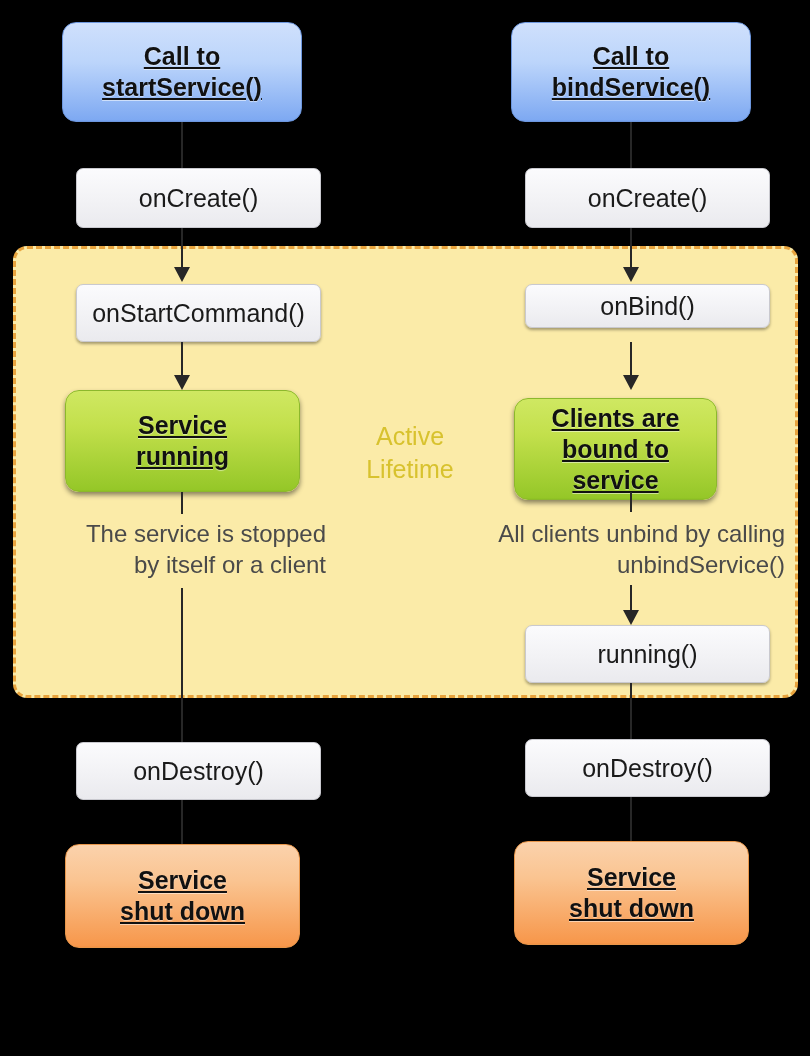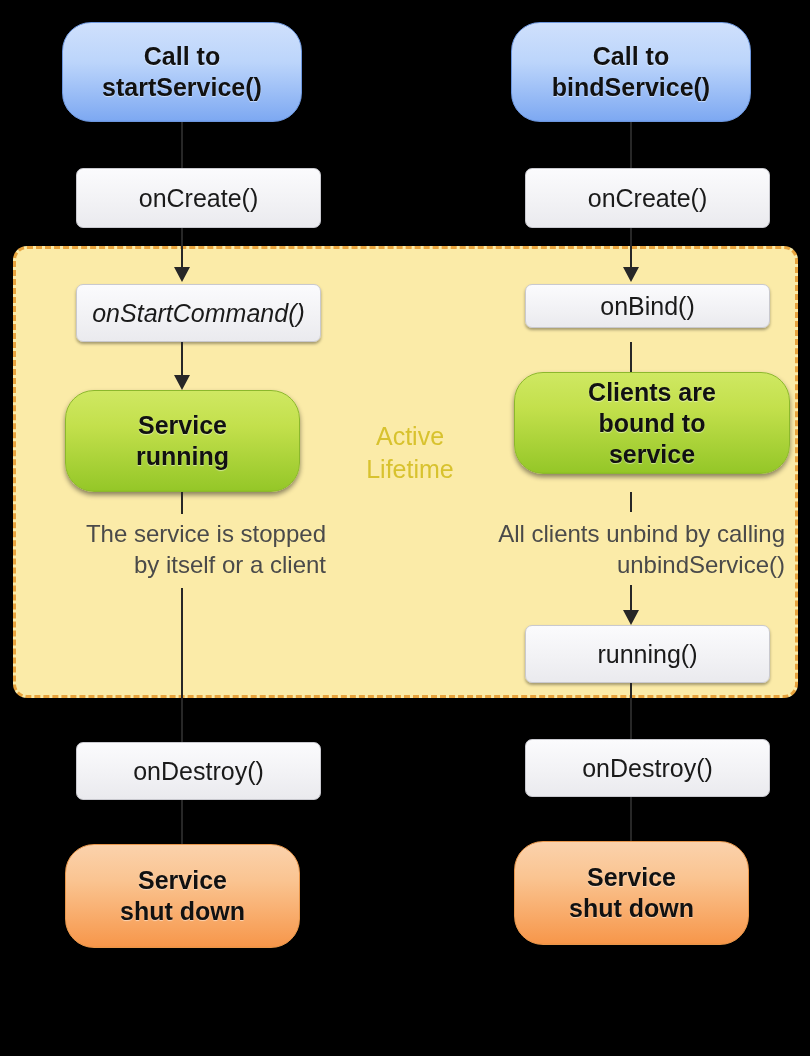--- a/index.html
+++ b/index.html
@@ -48,27 +48,28 @@
     position: absolute;
     box-sizing: border-box;
     display: flex;
     align-items: center;
     justify-content: center;
     text-align: center;
   }
 
   
   .terminal {
-    border-radius: 29px;
+    border-radius: 14px;
     font-weight: bold;
     font-size: 25px;
     line-height: 31px;
     color: #111111;
     box-shadow: 0 3px 5px rgba(0,0,0,0.45);
     white-space: pre-line;
+    text-decoration: underline;
   }
   .terminal.blue {
     background: linear-gradient(to bottom, #cfe0fc 0%, #bcd5fb 40%, #7ea9f2 99%, #6e9cec 100%);
     border: 1px solid #6d97de;
     text-shadow: 0 1px 1px rgba(255,255,255,0.55);
   }
   .terminal.green {
     background: linear-gradient(to bottom, #cfe862 0%, #c3e04c 35%, #95c728 99%, #8cc022 100%);
     border: 1px solid #8cb82c;
     text-shadow: 0 1px 1px rgba(255,255,255,0.5);
@@ -127,21 +128,21 @@
   <div class="node terminal blue" style="left:62px; top:22px; width:240px; height:100px;">Call to
 startService()</div>
 
   <div class="conn-line" style="left:181px; top:122px; height:46px;"></div>
 
   <div class="node callback" style="left:60px; top:168px; width:245px; height:60px;">onCreate()</div>
 
   <div class="conn-line" style="left:181px; top:228px; height:42px;"></div>
   <div class="conn-arrow" style="left:174px; top:267px;"></div>
 
-  <div class="node callback" style="left:60px; top:284px; width:245px; height:58px;font-style:italic;">onStartCommand()</div>
+  <div class="node callback" style="left:60px; top:284px; width:245px; height:58px;">onStartCommand()</div>
 
   <div class="conn-line" style="left:181px; top:342px; height:38px;"></div>
   <div class="conn-arrow" style="left:174px; top:375px;"></div>
 
   <div class="node terminal green" style="left:65px; top:390px; width:235px; height:102px;">Service
 running</div>
 
   <div class="conn-line" style="left:181px; top:492px; height:22px;"></div>
 
   <div class="flow-note" style="left:36px; top:518px; width:290px;">The service is stopped
@@ -164,21 +165,21 @@
   <div class="node callback" style="left:509px; top:168px; width:245px; height:60px;">onCreate()</div>
 
   <div class="conn-line" style="left:630px; top:228px; height:42px;"></div>
   <div class="conn-arrow" style="left:623px; top:267px;"></div>
 
   <div class="node callback" style="left:509px; top:284px; width:245px; height:44px;">onBind()</div>
 
   <div class="conn-line" style="left:630px; top:342px; height:38px;"></div>
   <div class="conn-arrow" style="left:623px; top:375px;"></div>
 
-  <div class="node terminal green" style="left:514px; top:372px; width:276px; height:102px;">Clients are
+  <div class="node terminal green" style="left:514px; top:398px; width:203px; height:102px;">Clients are
 bound to
 service</div>
 
   <div class="conn-line" style="left:630px; top:492px; height:20px;"></div>
 
   <div class="flow-note" style="left:475px; top:518px; width:310px;">All clients unbind by calling
 unbindService()</div>
 
   <div class="conn-line" style="left:630px; top:585px; height:28px;"></div>
   <div class="conn-arrow" style="left:623px; top:610px;"></div>

